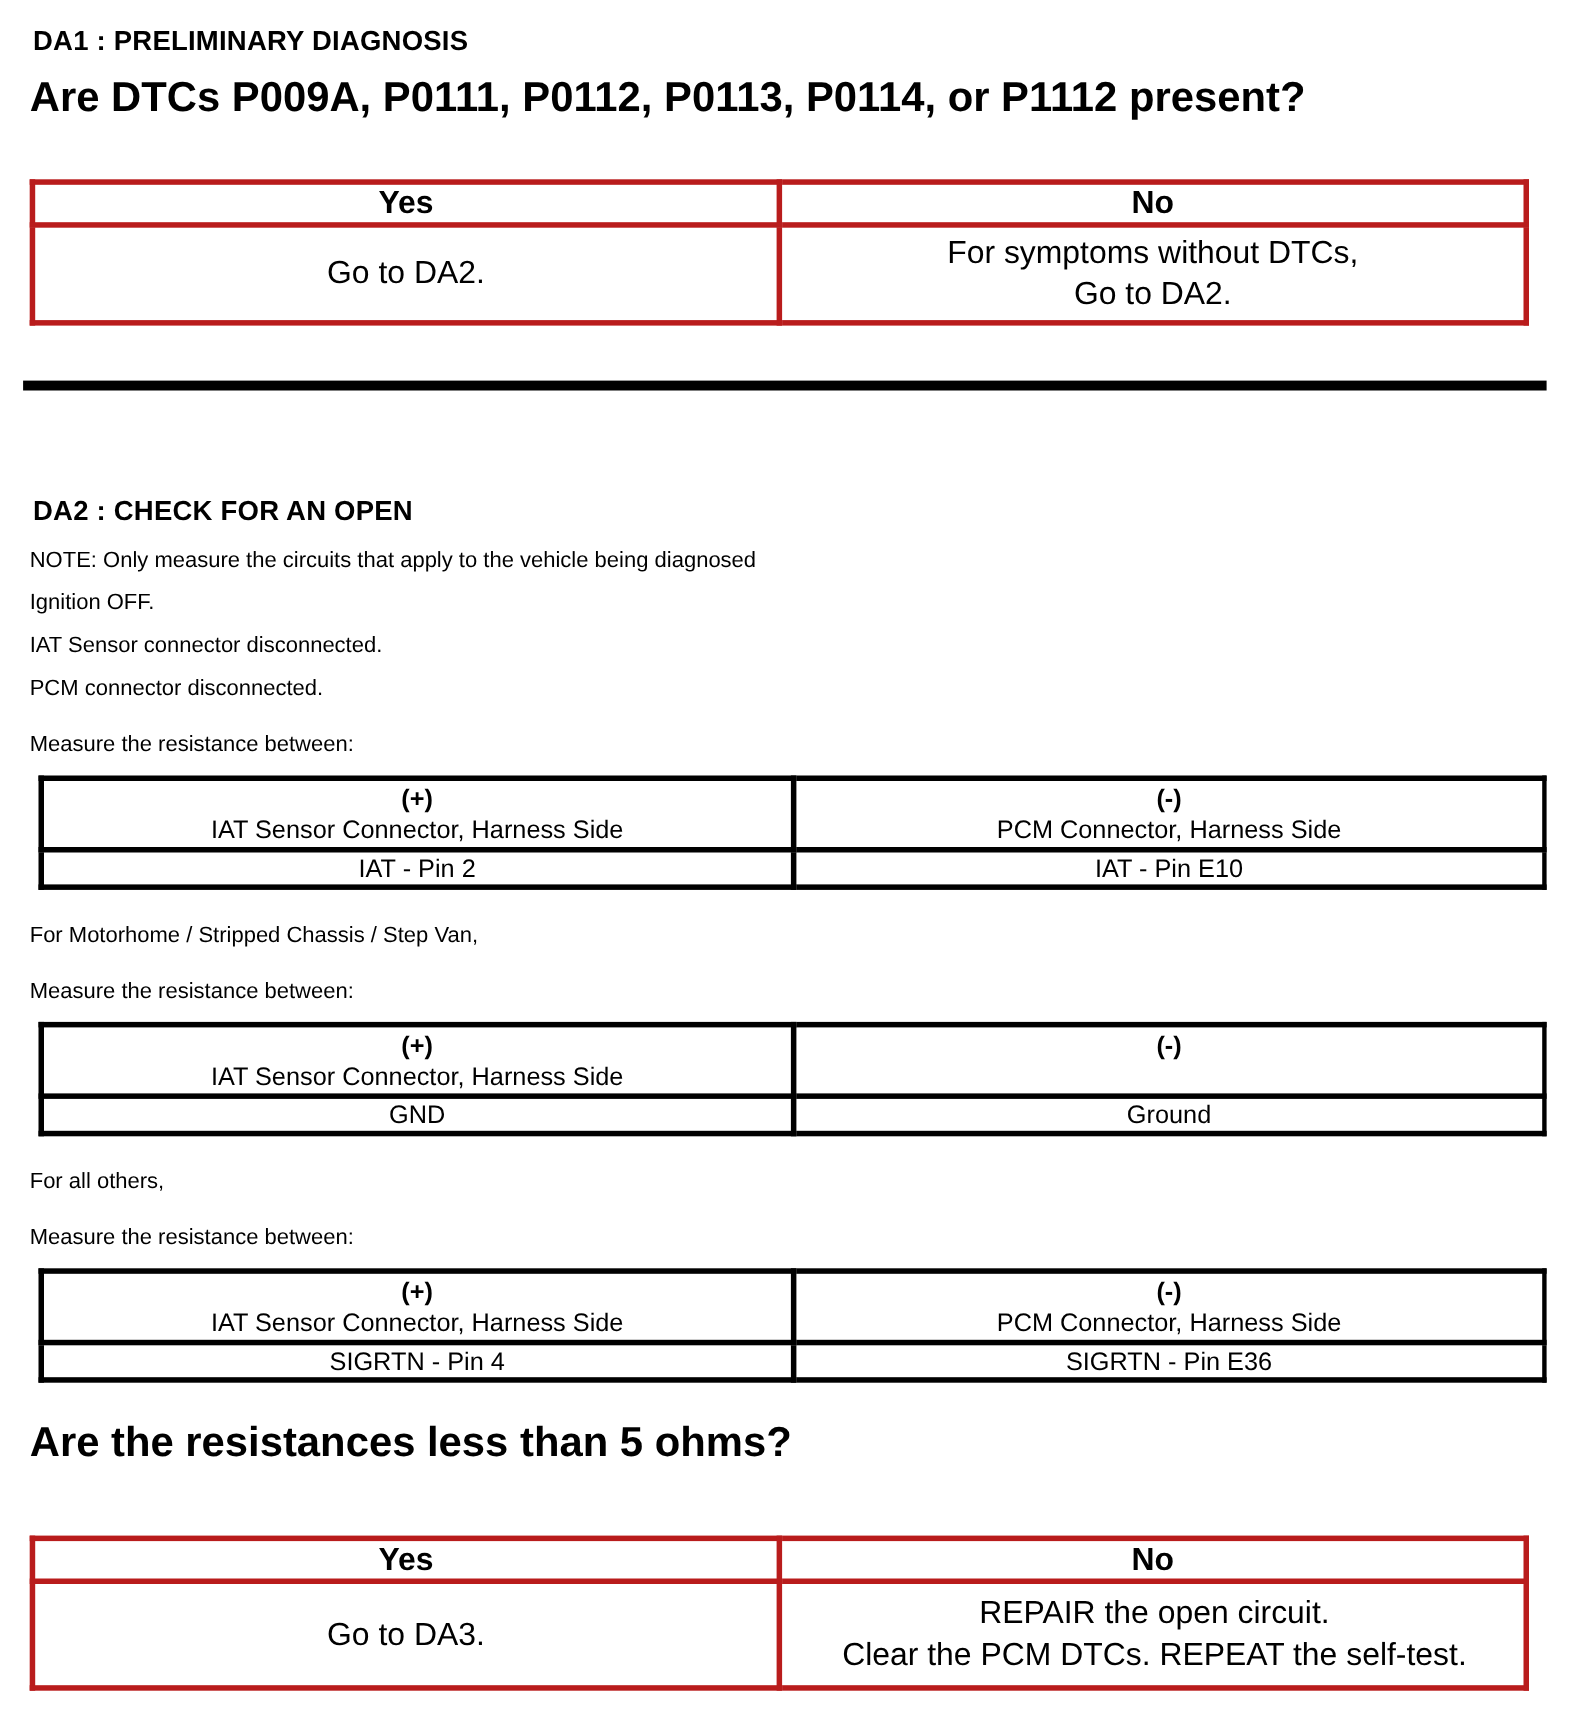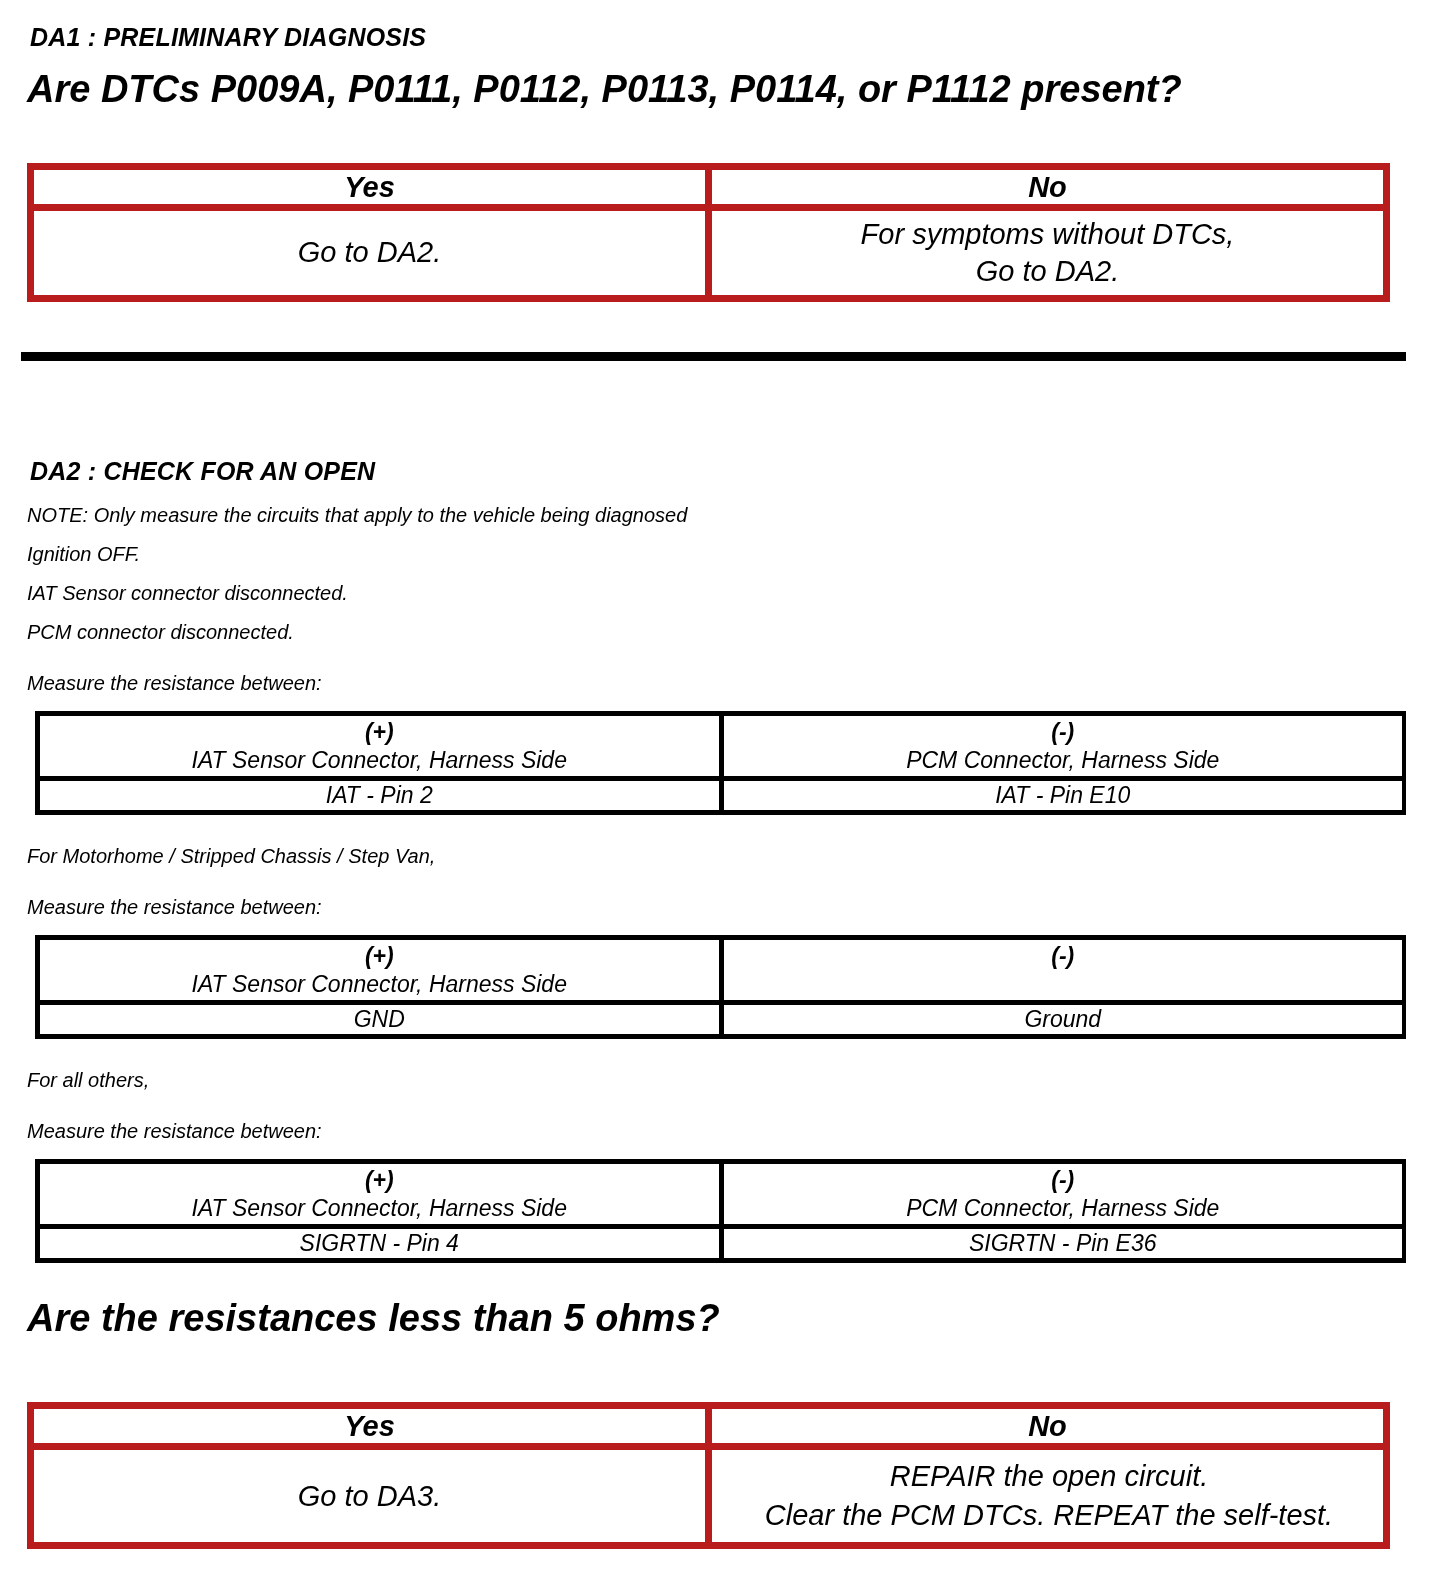--- a/index.html
+++ b/index.html
@@ -8,21 +8,20 @@
     background: #ffffff;
     color: #000000;
     font-family: "Liberation Sans", sans-serif;
   }
   .page {
     width: 1406px;
     min-height: 1578px;
     box-sizing: border-box;
     padding-top: 24px;
     overflow: hidden;
-    font-style: italic;
   }
   .step-heading {
     font-size: 25px;
     font-weight: bold;
     letter-spacing: 0.2px;
     margin: 0 0 0 30px;
     line-height: 1.1;
   }
   .question {
     font-size: 38px;
@@ -40,21 +39,21 @@
   .condition-line { margin-top: 30px; }
 
   table { border-collapse: collapse; table-layout: fixed; }
 
   
   .decision-table {
     width: 1363px;
     margin: 52px 0 0 27px;
   }
   .decision-table th, .decision-table td {
-    border: 7px solid #b91c1c;
+    border: 5px solid #b91c1c;
     overflow: hidden;
   }
   .decision-table th {
     font-size: 29px;
     font-weight: bold;
     text-align: center;
     height: 34px;
     padding: 0;
   }
   .decision-table td {

